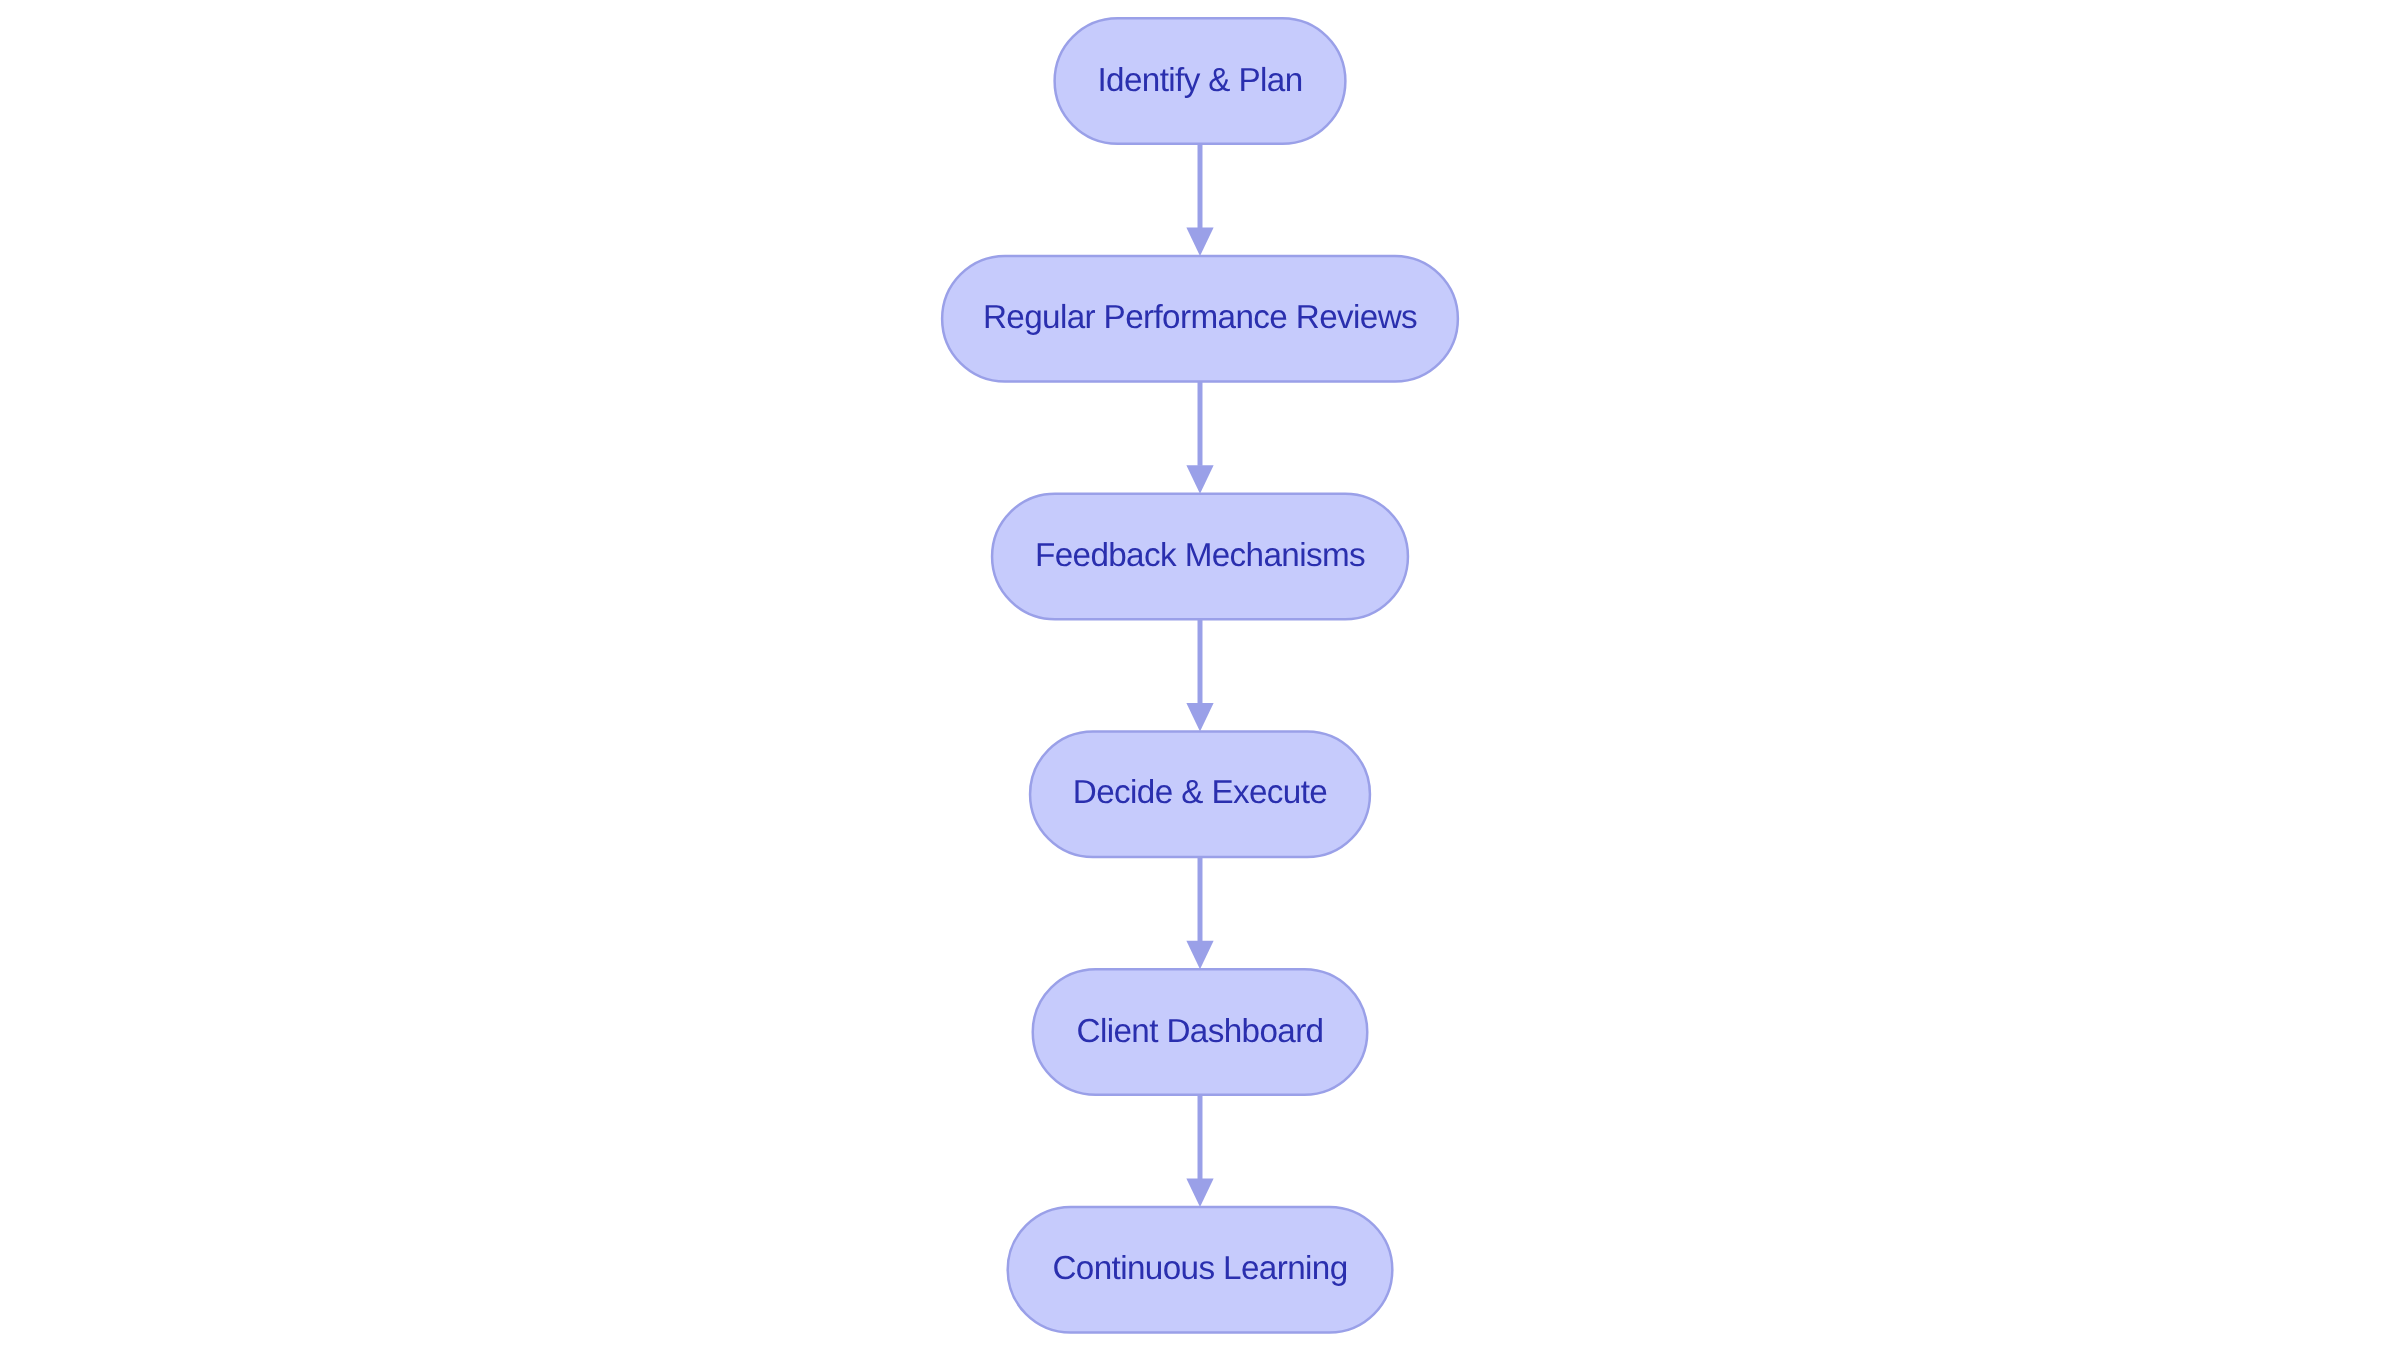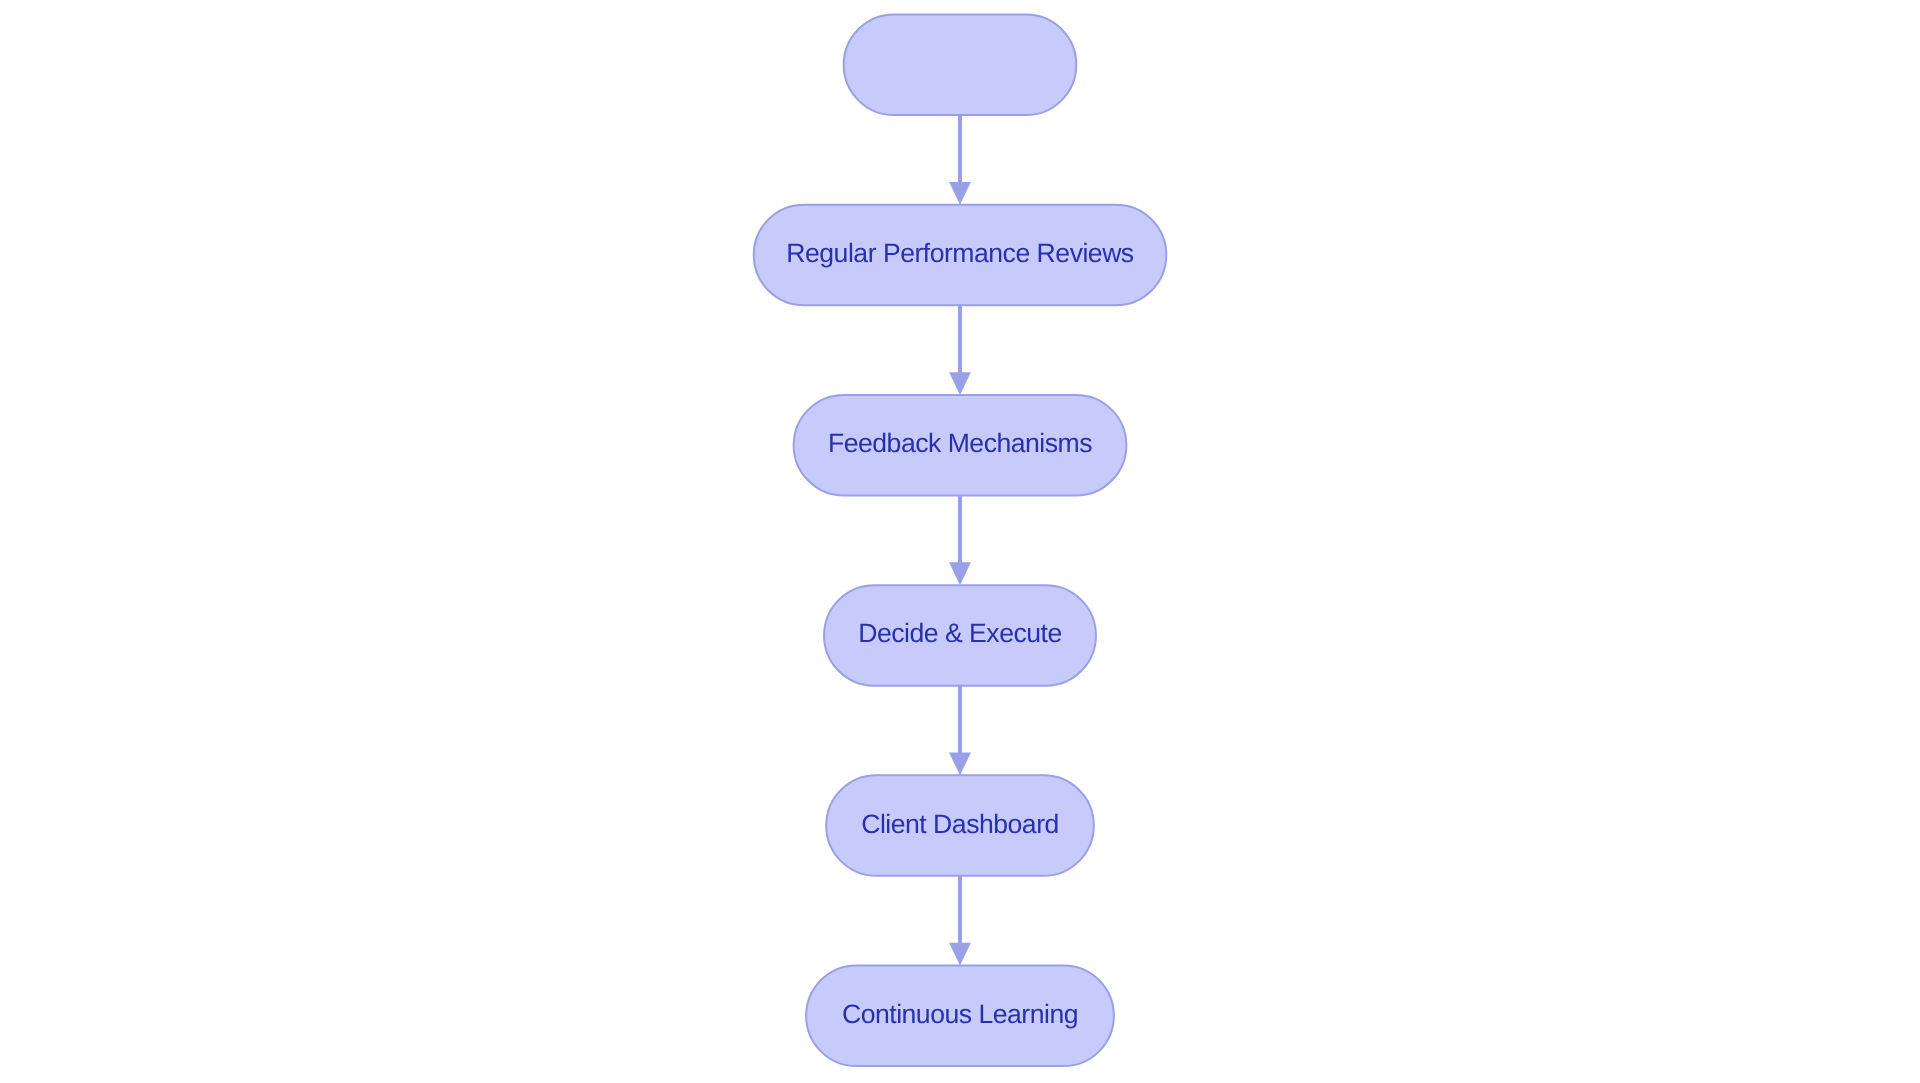--- a/index.html
+++ b/index.html
@@ -78,20 +78,21 @@
       <rect x="843.7" y="14.55" width="232.6" height="100.5" rx="50.25" ry="50.25" fill="#C6CBFC" stroke="#9AA0E8" stroke-width="2"></rect>
       <rect x="753.7" y="204.75" width="412.6" height="100.5" rx="50.25" ry="50.25" fill="#C6CBFC" stroke="#9AA0E8" stroke-width="2"></rect>
       <rect x="793.65" y="394.95" width="332.7" height="100.5" rx="50.25" ry="50.25" fill="#C6CBFC" stroke="#9AA0E8" stroke-width="2"></rect>
       <rect x="824.05" y="585.1499999999999" width="271.9" height="100.5" rx="50.25" ry="50.25" fill="#C6CBFC" stroke="#9AA0E8" stroke-width="2"></rect>
       <rect x="826.2" y="775.3499999999999" width="267.6" height="100.5" rx="50.25" ry="50.25" fill="#C6CBFC" stroke="#9AA0E8" stroke-width="2"></rect>
       <rect x="806.15" y="965.55" width="307.7" height="100.5" rx="50.25" ry="50.25" fill="#C6CBFC" stroke="#9AA0E8" stroke-width="2"></rect>
     </g>
   </svg>
 
   <div class="label-layer">
+    <span class="node-label" style="font-size: 26.6px; color: rgb(42, 47, 174); left: 0px; top: 76.7px; width: 1920px; transform: translateY(-100%);">Identify &amp; Plan</span>
     <span class="node-label" style="font-size: 26.6px; color: rgb(42, 47, 174); left: 0px; top: 457.1px; width: 1920px; transform: translateY(-100%);">Feedback Mechanisms</span>
     <span class="node-label" style="font-size: 26.6px; color: rgb(42, 47, 174); left: 0px; top: 266.9px; width: 1920px; transform: translateY(-100%);">Regular Performance Reviews</span>
     <span class="node-label" style="font-size: 26.6px; color: rgb(42, 47, 174); left: 0px; top: 647.3px; width: 1920px; transform: translateY(-100%); text-align: center;">Decide &amp; Execute</span>
     <span class="node-label" style="font-size: 26.6px; color: rgb(42, 47, 174); left: 0px; top: 837.5px; width: 1920px; transform: translateY(-100%);">Client Dashboard</span>
     <span class="node-label" style="font-size: 26.6px; color: rgb(42, 47, 174); left: 0px; top: 1027.7px; width: 1920px; transform: translateY(-100%);">Continuous Learning</span>
   </div>
 
 </div>
 
 </body></html>

